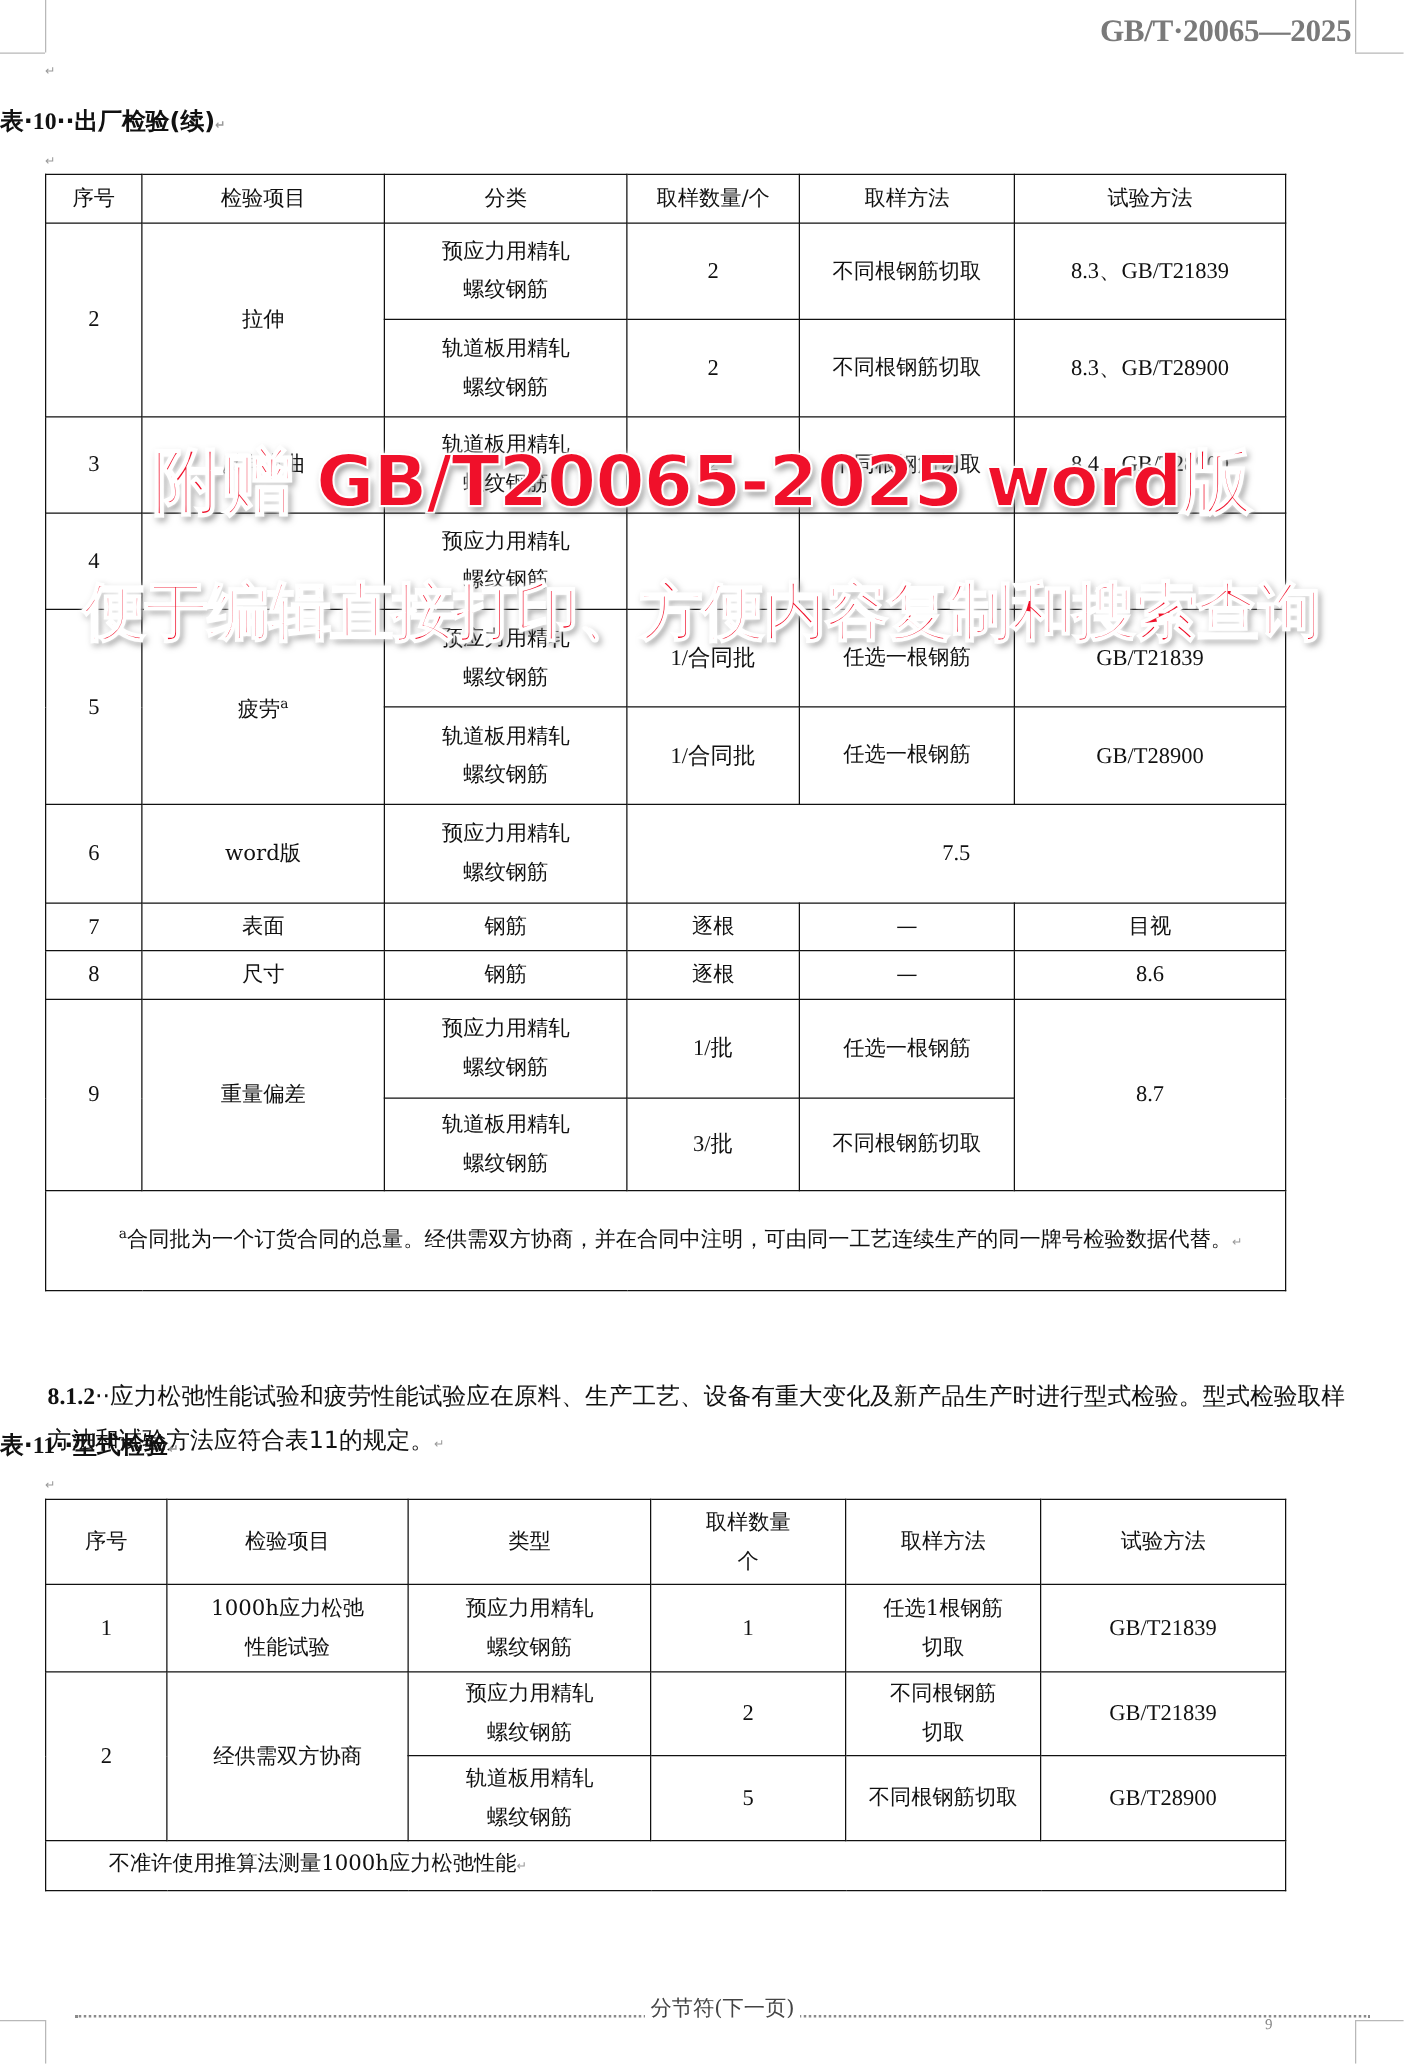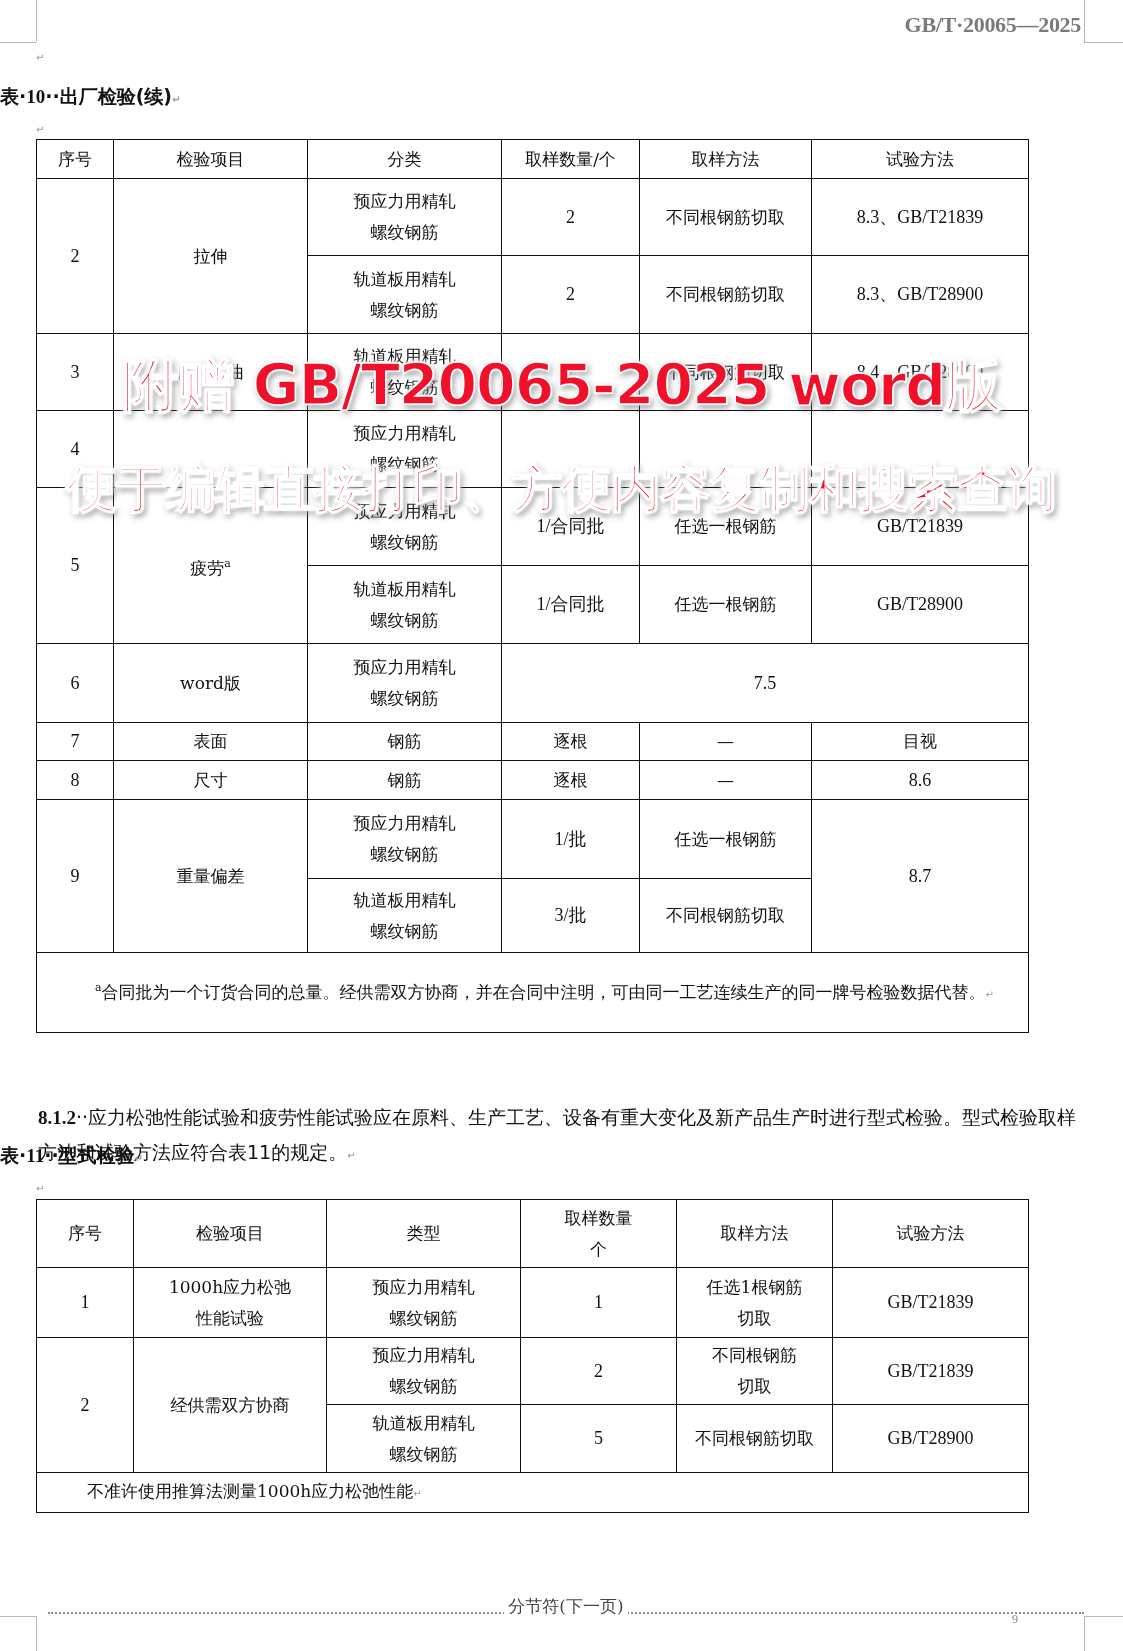--- a/index.html
+++ b/index.html
@@ -12,21 +12,21 @@
     .crop-tl2 { left: 0; top: 42px; width: 36px; height: 0; border-bottom-width: 1px; }
     .crop-tr { left: 1084px; top: 0; width: 0; height: 42px; border-left-width: 1px; }
     .crop-tr2 { left: 1084px; top: 42px; width: 39px; height: 0; border-bottom-width: 1px; }
     .crop-bl { left: 36px; top: 1616px; width: 0; height: 35px; border-right-width: 1px; }
     .crop-bl2 { left: 0; top: 1616px; width: 36px; height: 0; border-top-width: 1px; }
     .crop-br { left: 1084px; top: 1616px; width: 0; height: 35px; border-left-width: 1px; }
     .crop-br2 { left: 1084px; top: 1616px; width: 39px; height: 0; border-top-width: 1px; }
 
     .header-code {
       position: absolute; right: 42px; top: 12px; font-family: "Liberation Serif", serif;
-      font-weight: bold; font-size: 22px; color: #7a7a7a; letter-spacing: -0.3px;
+      font-weight: bold; font-size: 25px; color: #7a7a7a; letter-spacing: -0.3px;
     }
     .pmark { color: #9a9a9a; font-size: 10px; font-family: "DejaVu Sans", sans-serif; }
     .para-mark { position: absolute; color: #9a9a9a; font-size: 10px; font-family: "DejaVu Sans", sans-serif; }
 
     .table-title {
       position: absolute; left: 0; width: 1123px; 
       font-family: "DejaVu Sans", sans-serif; font-weight: bold; font-size: 19px;
     }
     .table-title .num { font-family: "Liberation Serif", serif; font-weight: bold; }
 
@@ -42,21 +42,21 @@
     .note-cell { text-align: left !important; line-height: 31px !important; padding: 12px 24px 10px 58px !important; }
     .note-cell .sup { font-size: 11px; vertical-align: super; line-height: 0; }
 
     .body-para {
       position: absolute; left: 38px; width: 1050px; font-family: "DejaVu Sans", sans-serif;
       font-size: 19px; line-height: 34px; color: #111;
     }
     .body-para .clause { font-family: "Liberation Serif", serif; font-weight: bold; font-size: 19px; }
 
     .section-break {
-      position: absolute; left: 48px; top: 1592px; width: 1036px; height: 20px;
+      position: absolute; left: 60px; top: 1592px; width: 1036px; height: 20px;
       border-bottom: 2px dotted #8a8a8a; text-align: center;
     }
     .section-break span {
       background: #fff; padding: 0 4px; font-size: 17px; color: #444; position: relative; top: 3px;
       font-family: "DejaVu Serif", serif;
     }
     .page-num { position: absolute; left: 1012px; top: 1612px; font-size: 12px; color: #888; font-family: "Liberation Serif", serif; }
 
     .overlay {
       position: absolute; left: 0; width: 1123px; text-align: center; white-space: nowrap;

